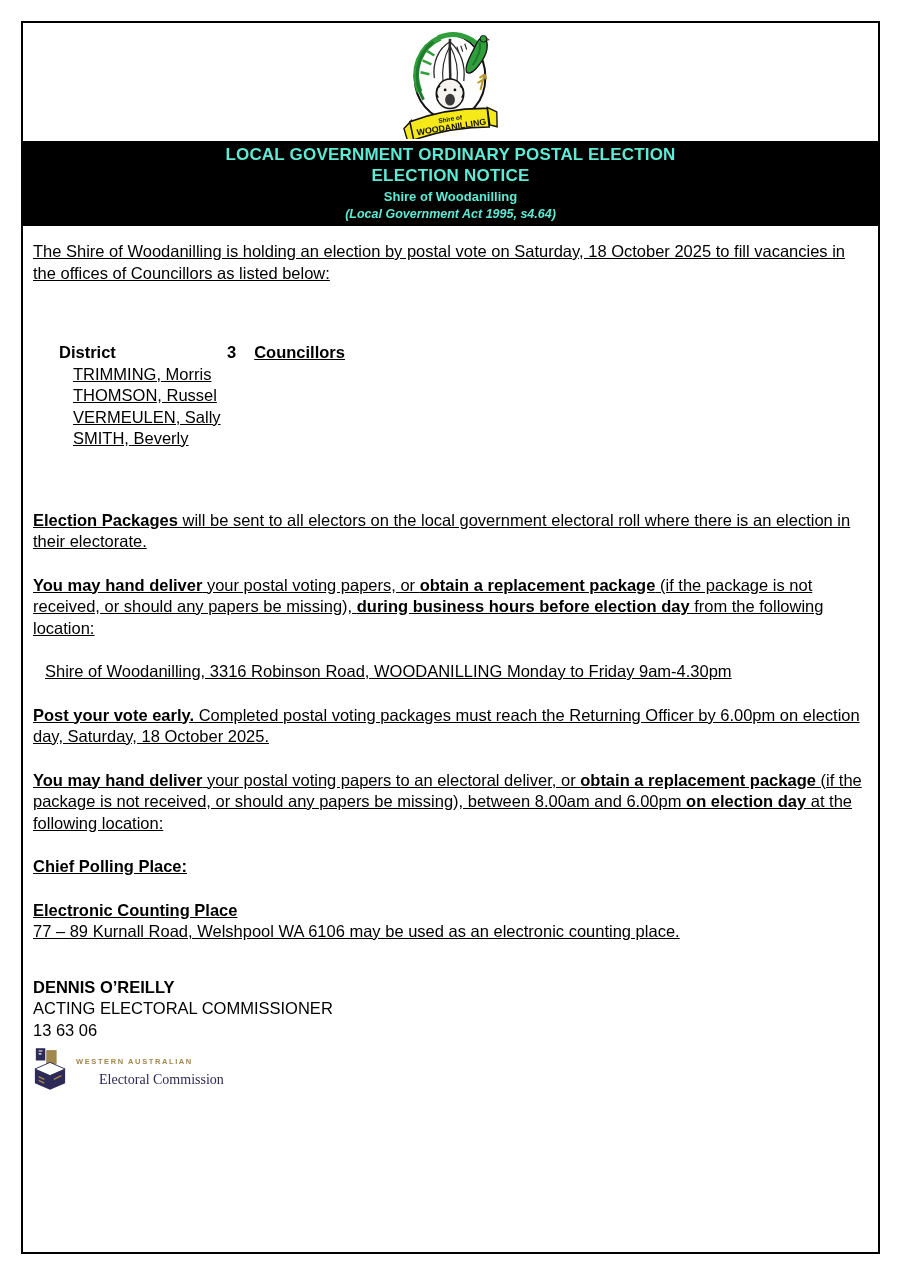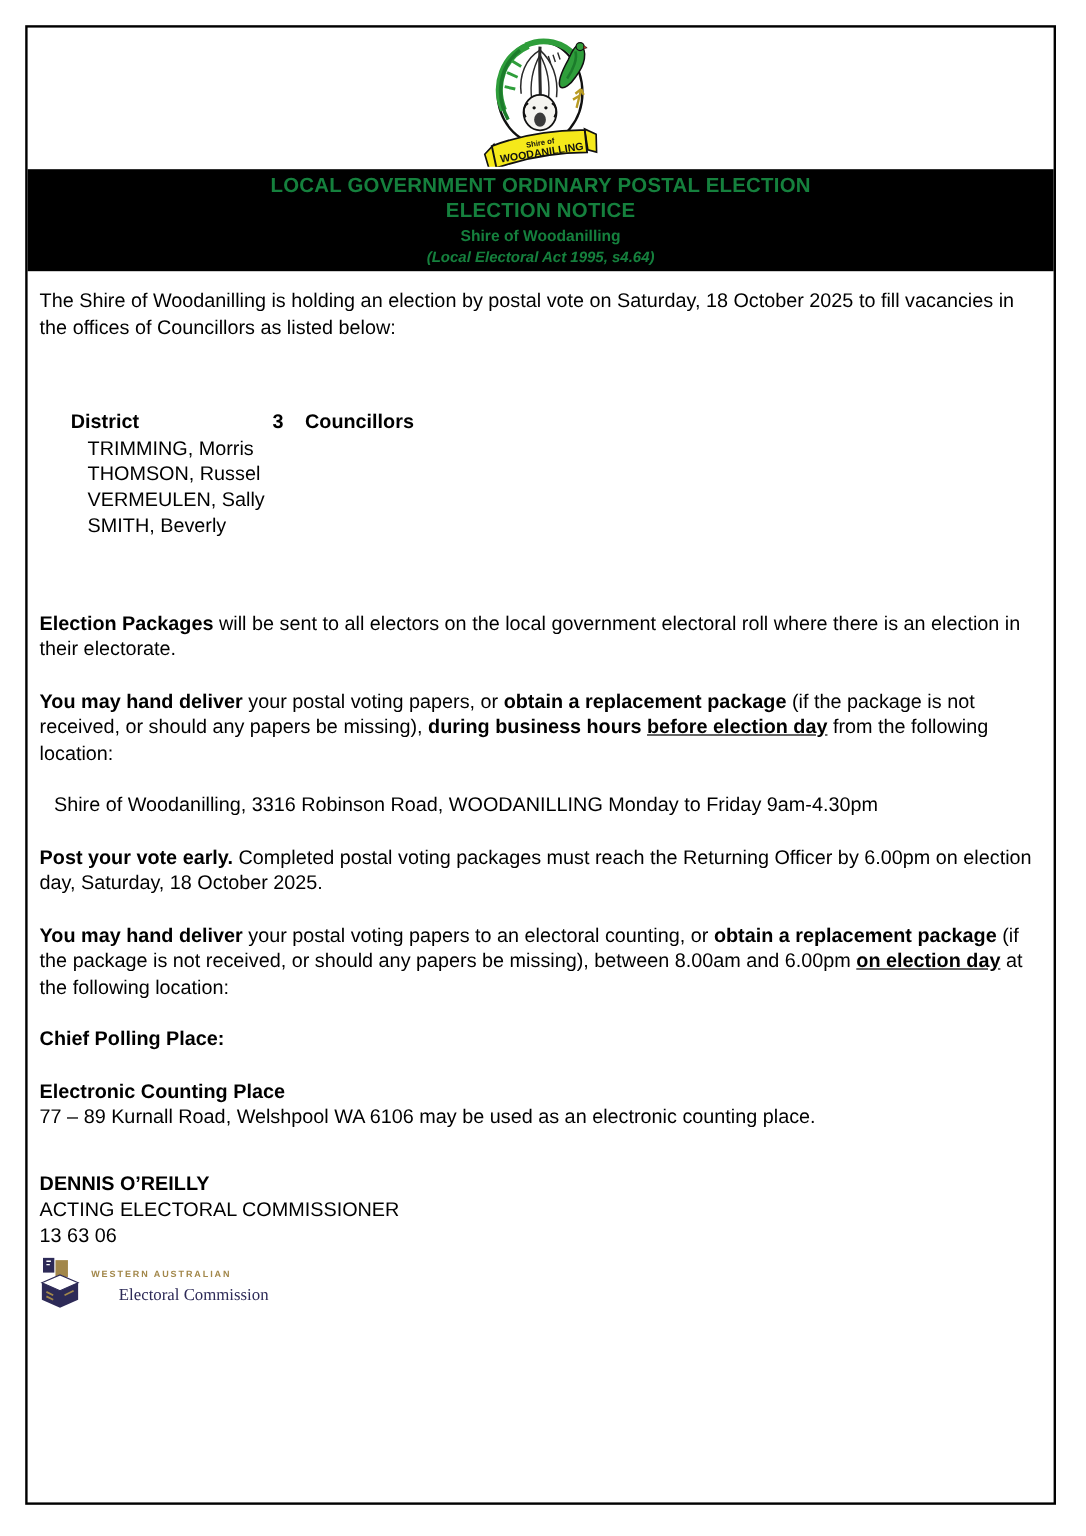--- a/index.html
+++ b/index.html
@@ -1,29 +1,29 @@
 <!DOCTYPE html>
 <html><head>
 <meta charset="utf-8">
 <style>
   html,body{margin:0;padding:0;background:#fff;}
   body{width:905px;height:1280px;position:relative;font-family:"Liberation Sans",sans-serif;color:#000;}
   .sheet{position:absolute;left:21px;top:21px;width:859px;height:1233px;border:2px solid #000;box-sizing:border-box;background:#fff;}
   .logo-row{height:118px;display:flex;justify-content:center;align-items:flex-start;padding-top:6px;box-sizing:border-box;}
   .crest{width:110px;height:110px;}
-  .banner{background:#000;color:#15803d;text-align:center;padding:3px 0 4px 0;}
+  .banner{background:#000;color:#5eead4;text-align:center;padding:3px 0 4px 0;}
   .banner-l1,.banner-l2{font-weight:bold;font-size:17px;line-height:21px;letter-spacing:.2px;}
   .banner-l3{font-weight:bold;font-size:13px;line-height:21px;}
   .banner-l4{font-weight:bold;font-style:italic;font-size:12.5px;line-height:15px;}
   .content{padding:0 16px 0 10px;font-size:16.5px;line-height:21.5px;}
-  .para{margin:22px 0 0 0;}
+  .para{margin:22px 0 0 0;text-decoration:underline;}
   .para.first{margin-top:15px;}
   .b{font-weight:bold;}
   .bu{font-weight:bold;text-decoration:underline;}
-  .district-block{margin-top:58px;}
+  .district-block{margin-top:58px;text-decoration:underline;}
   .district-head{font-weight:bold;padding-left:26px;}
   .dh-label{display:inline-block;width:168px;}
   .dh-count{display:inline-block;}
   .dh-office{margin-left:18px;}
   .candidates{padding-left:40px;}
   .big-gap{margin-top:60px;}
   .loc-line{padding-left:12px;}
   .tight{margin-top:0;}
   .sig-row{display:flex;justify-content:space-between;align-items:flex-start;margin-top:34px;flex-direction:column;}
   .sig-name{font-weight:bold;}
@@ -75,21 +75,21 @@
         <text x="55" y="94" text-anchor="middle" font-size="6.5" font-weight="bold" fill="#111111">Shire of</text>
         <text x="55" y="103" text-anchor="middle" font-size="9" font-weight="bold" fill="#111111">WOODANILLING</text>
       </g>
     </svg>
   </div>
 
   <div class="banner">
     <div class="banner-l1">LOCAL GOVERNMENT ORDINARY POSTAL ELECTION</div>
     <div class="banner-l2">ELECTION NOTICE</div>
     <div class="banner-l3">Shire of Woodanilling</div>
-    <div class="banner-l4">(Local Electoral Act 1995, s4.64)</div>
+    <div class="banner-l4">(Local Government Act 1995, s4.64)</div>
   </div>
 
   <div class="content">
 
     <p class="para first"><span>The Shire of Woodanilling is holding an election by postal vote on Saturday, 18 October 2025 to fill vacancies in the offices of Councillors as listed below:</span></p>
 
     <div class="district-block">
       <div class="district-head">
         <span class="dh-label">District</span><span class="dh-count">3</span><span class="dh-office">Councillors</span>
       </div>
@@ -102,21 +102,21 @@
     </div>
 
     <p class="para big-gap"><span class="b">Election Packages</span><span> will be sent to all electors on the local government electoral roll where there is an election in their electorate.</span></p>
 
     <p class="para"><span class="b">You may hand deliver</span><span> your postal voting papers, or </span><span class="b">obtain a replacement package</span><span> (if the package is not received, or should any papers be missing), </span><span class="b">during business hours </span><span class="bu">before election day</span><span> from the following location:</span></p>
 
     <p class="para loc-line"><span>Shire of Woodanilling, 3316 Robinson Road, WOODANILLING Monday to Friday 9am-4.30pm</span></p>
 
     <p class="para"><span class="b">Post your vote early.</span><span> Completed postal voting packages must reach the Returning Officer by 6.00pm on election day, Saturday, 18 October 2025.</span></p>
 
-    <p class="para"><span class="b">You may hand deliver</span><span> your postal voting papers to an electoral counting, or </span><span class="b">obtain a replacement package</span><span> (if the package is not received, or should any papers be missing), between 8.00am and 6.00pm </span><span class="bu">on election day</span><span> at the following location:</span></p>
+    <p class="para"><span class="b">You may hand deliver</span><span> your postal voting papers to an electoral deliver, or </span><span class="b">obtain a replacement package</span><span> (if the package is not received, or should any papers be missing), between 8.00am and 6.00pm </span><span class="bu">on election day</span><span> at the following location:</span></p>
 
     <p class="para b"><span>Chief Polling Place:</span></p>
 
 
     <p class="para b"><span>Electronic Counting Place</span></p>
     <p class="para tight"><span>77 – 89 Kurnall Road, Welshpool WA 6106 may be used as an electronic counting place.</span></p>
 
     <div class="sig-row">
       <div>
         <div class="sig-name">DENNIS O’REILLY</div>

